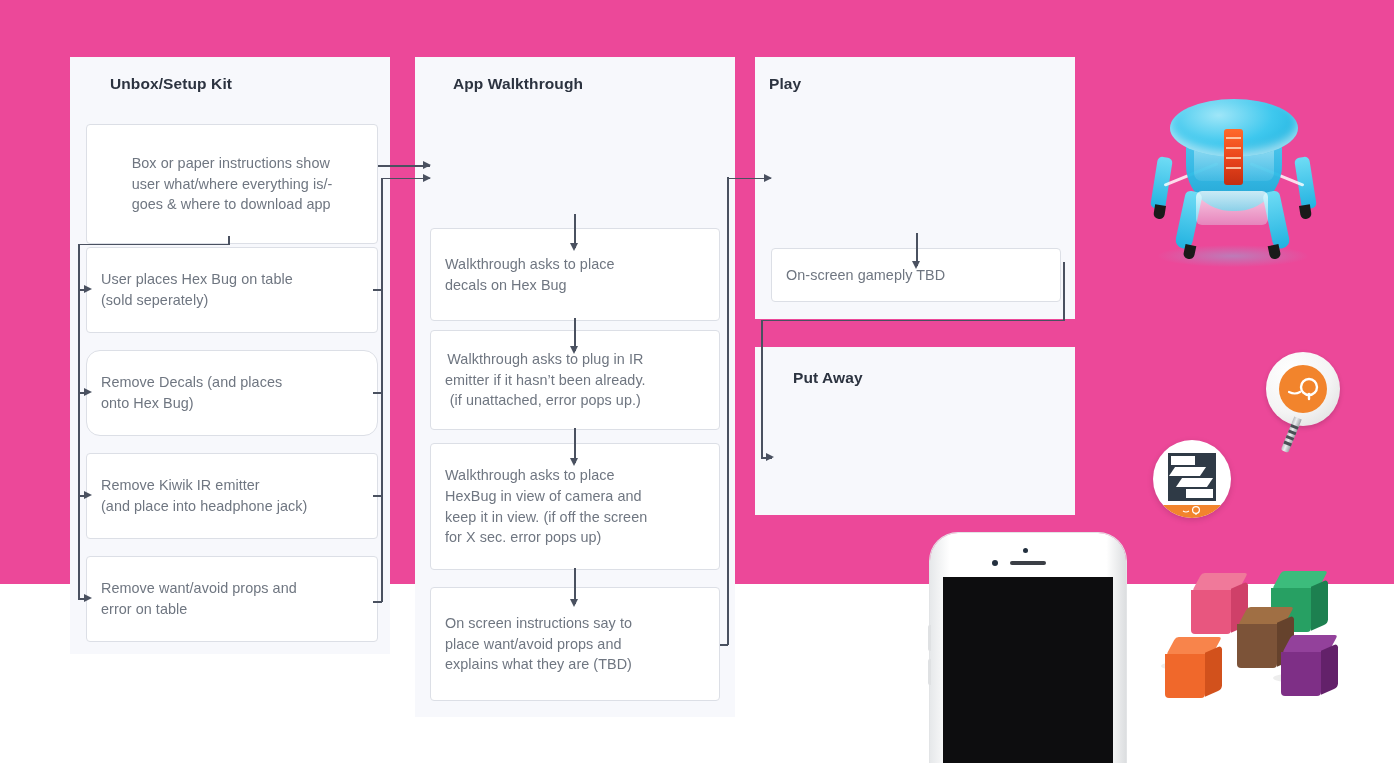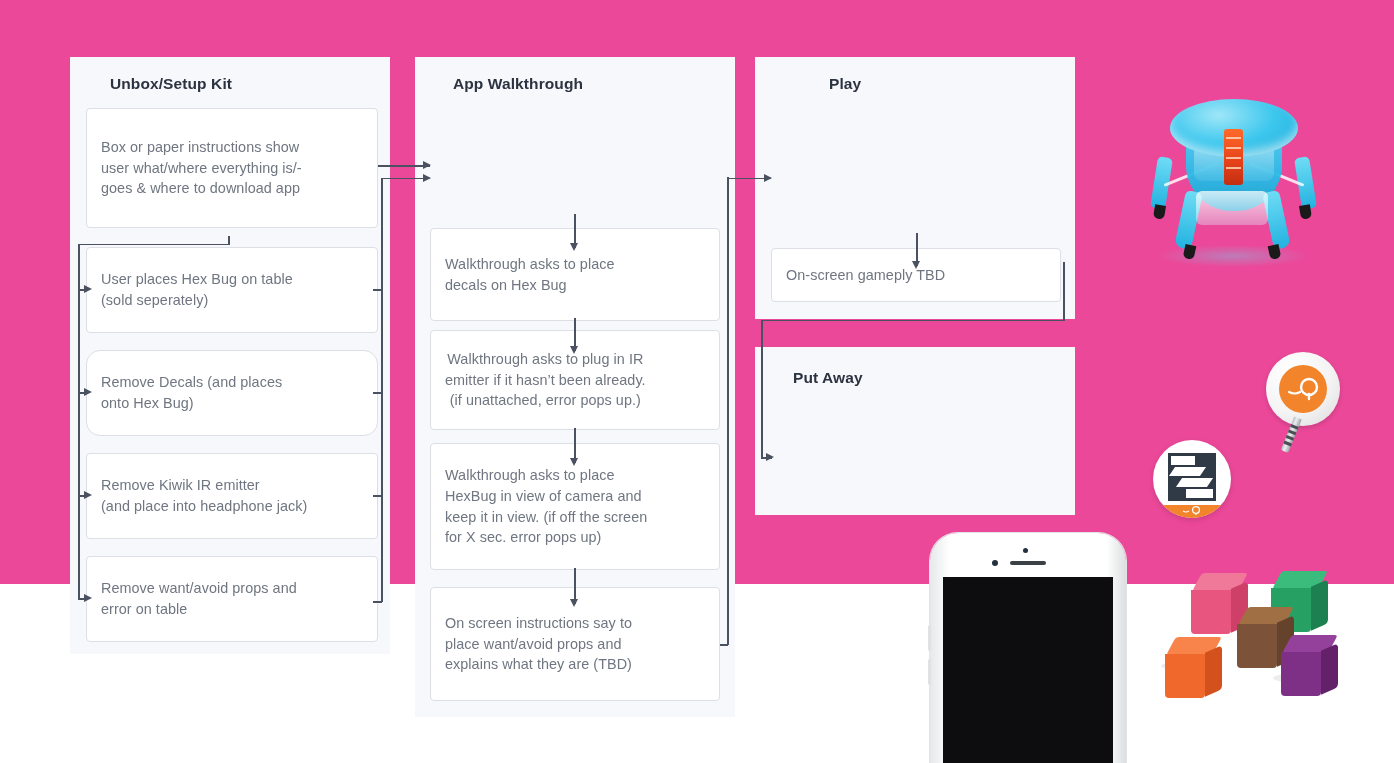--- a/index.html
+++ b/index.html
@@ -219,24 +219,24 @@
 
 <div id="stage">
 
   <div class="panel" style="left:70px; top:57px; width:320px; height:597px;"></div>
   <div class="panel" style="left:415px; top:57px; width:320px; height:660px;"></div>
   <div class="panel" style="left:755px; top:57px; width:320px; height:262px;"></div>
   <div class="panel" style="left:755px; top:347px; width:320px; height:168px;"></div>
 
   <div class="panel-title" style="left:110px; top:75px;">Unbox/Setup Kit</div>
   <div class="panel-title" style="left:453px; top:75px;">App Walkthrough</div>
-  <div class="panel-title" style="left:829px; top:75px;">Play</div>
+  <div class="panel-title" style="left:769px; top:75px;">Play</div>
   <div class="panel-title" style="left:793px; top:369px;">Put Away</div>
 
-  <div class="node" style="left:86px; top:108px; width:292px; height:120px;">
+  <div class="node" style="left:86px; top:124px; width:292px; height:120px;justify-content:center;">
     <span class="node-text">Box or paper instructions show
 user what/where everything is/-
 goes &amp; where to download app</span>
   </div>
   <div class="node" style="left:86px; top:247px; width:292px; height:86px;">
     <span class="node-text">User places Hex Bug on table
 (sold seperately)</span>
   </div>
   <div class="node" style="left:86px; top:350px; width:292px; height:86px;border-radius:14px;">
     <span class="node-text">Remove Decals (and places

